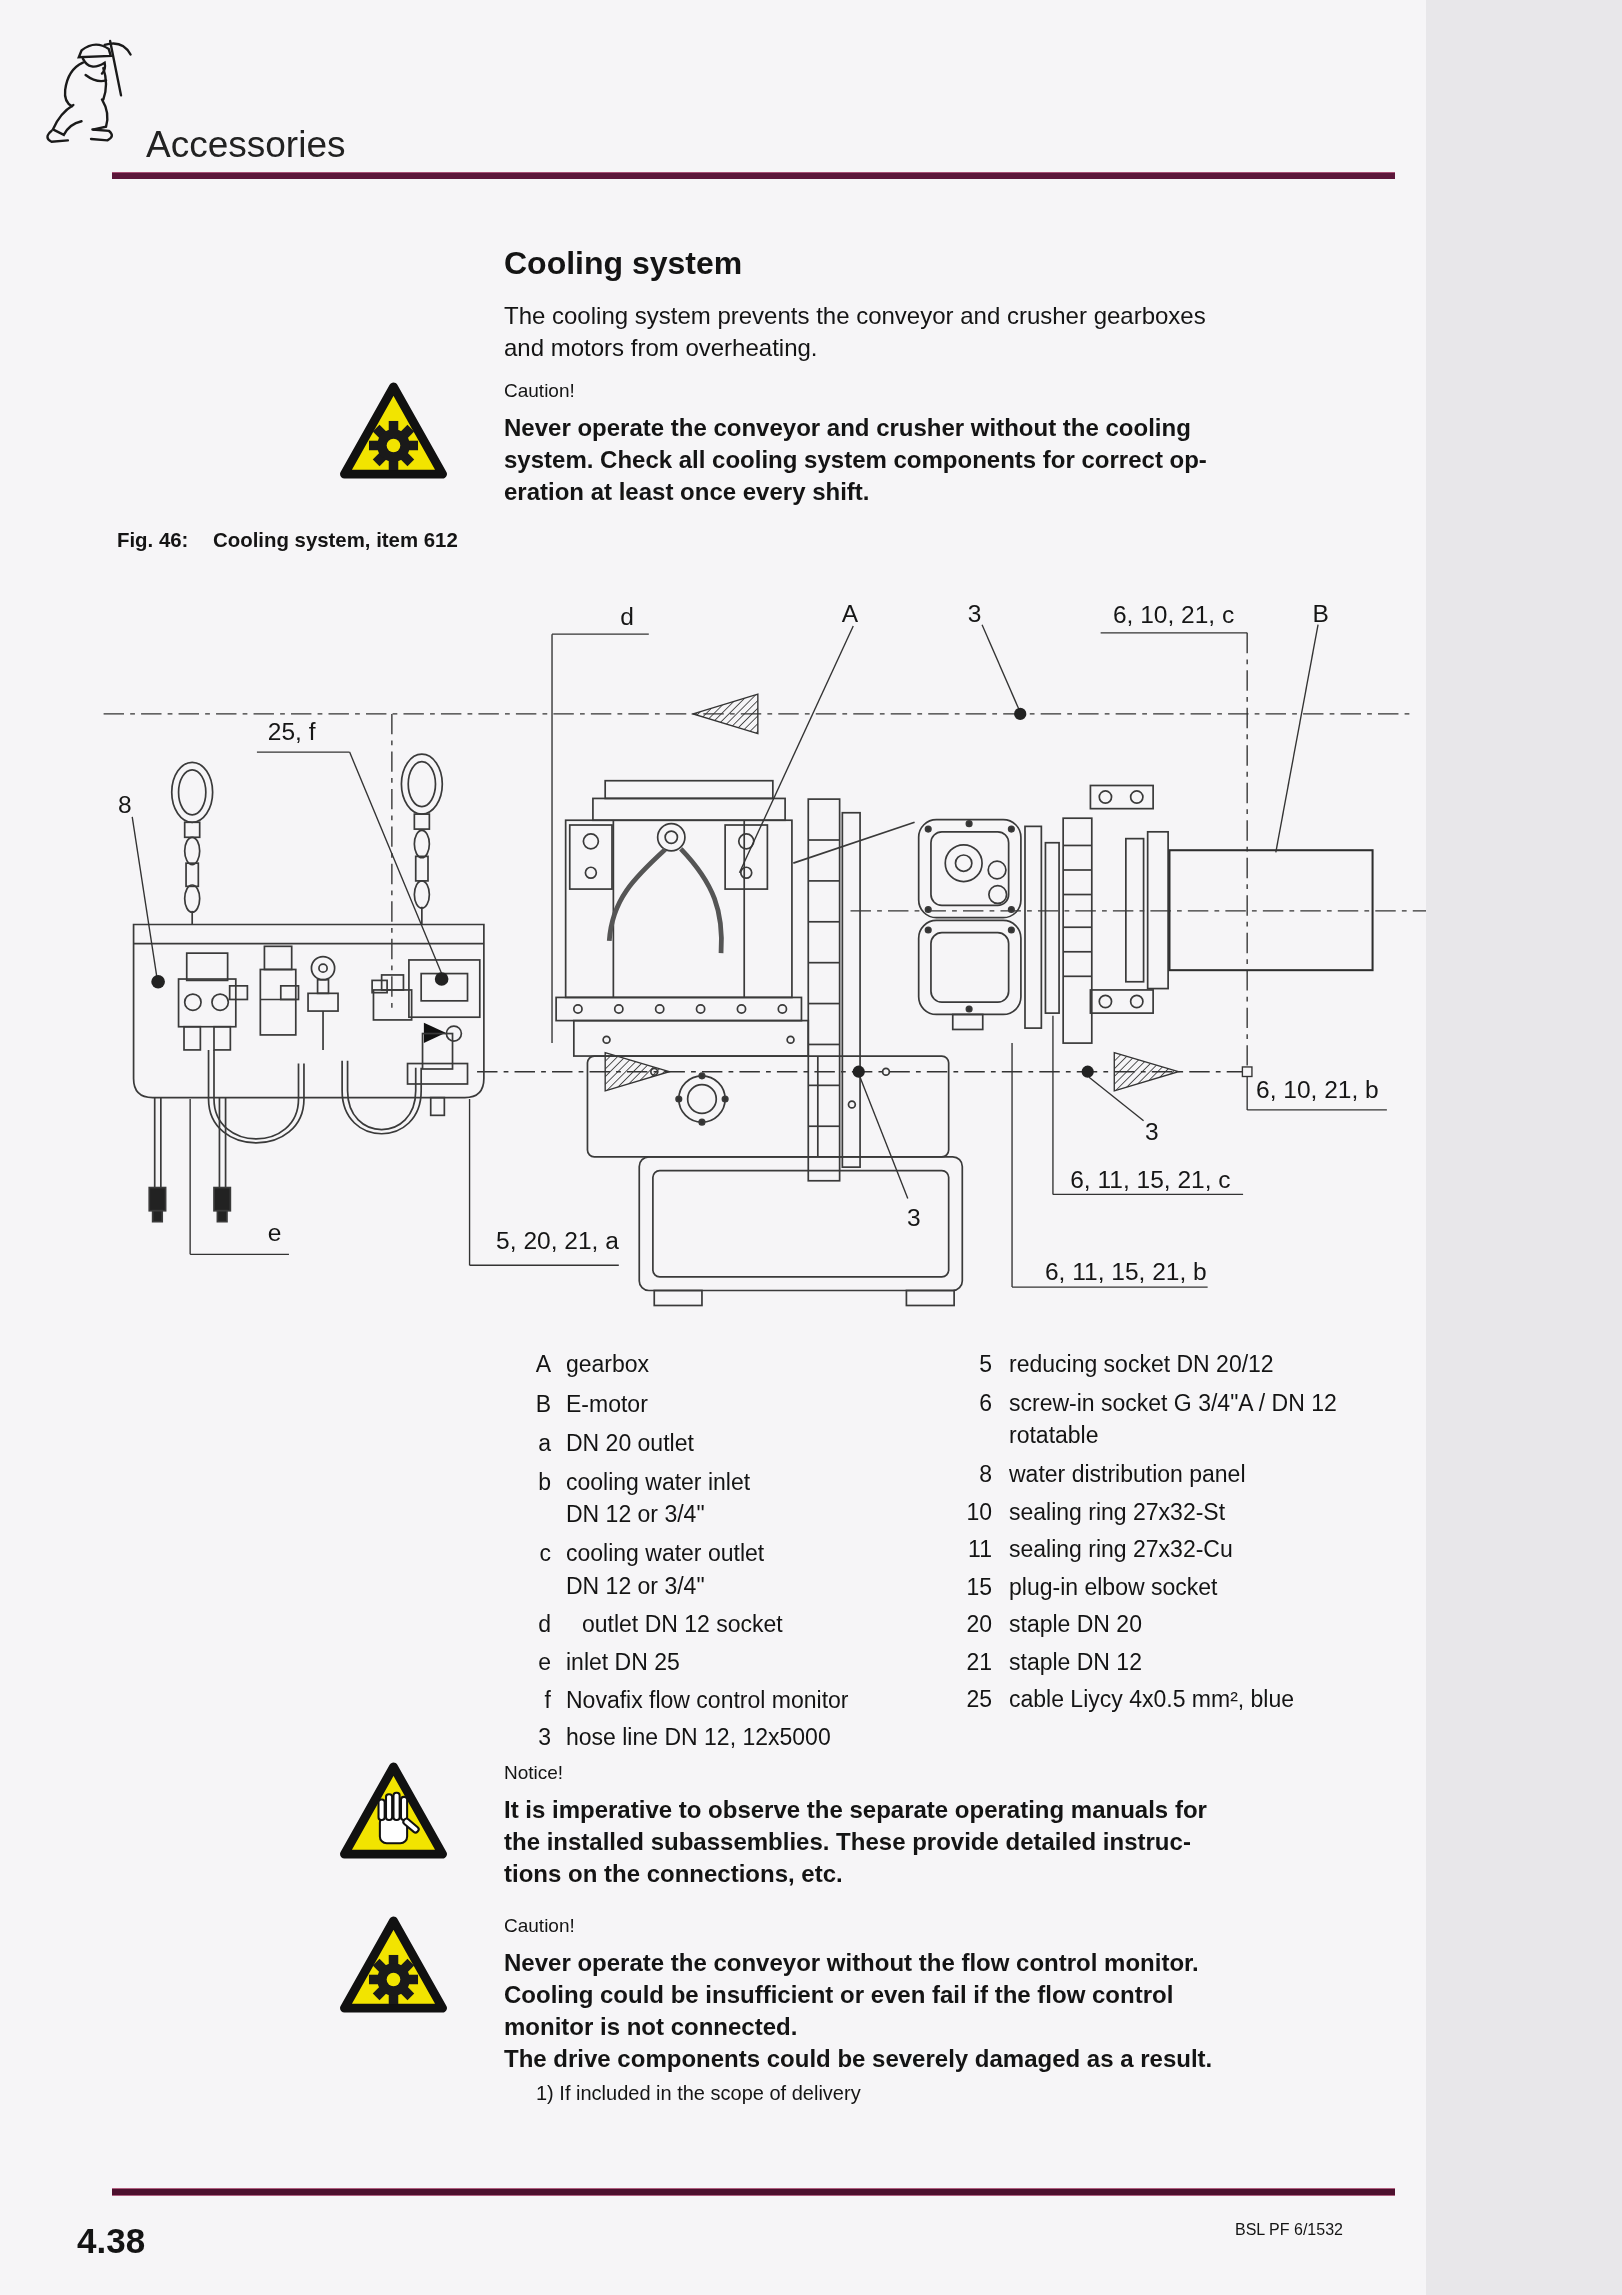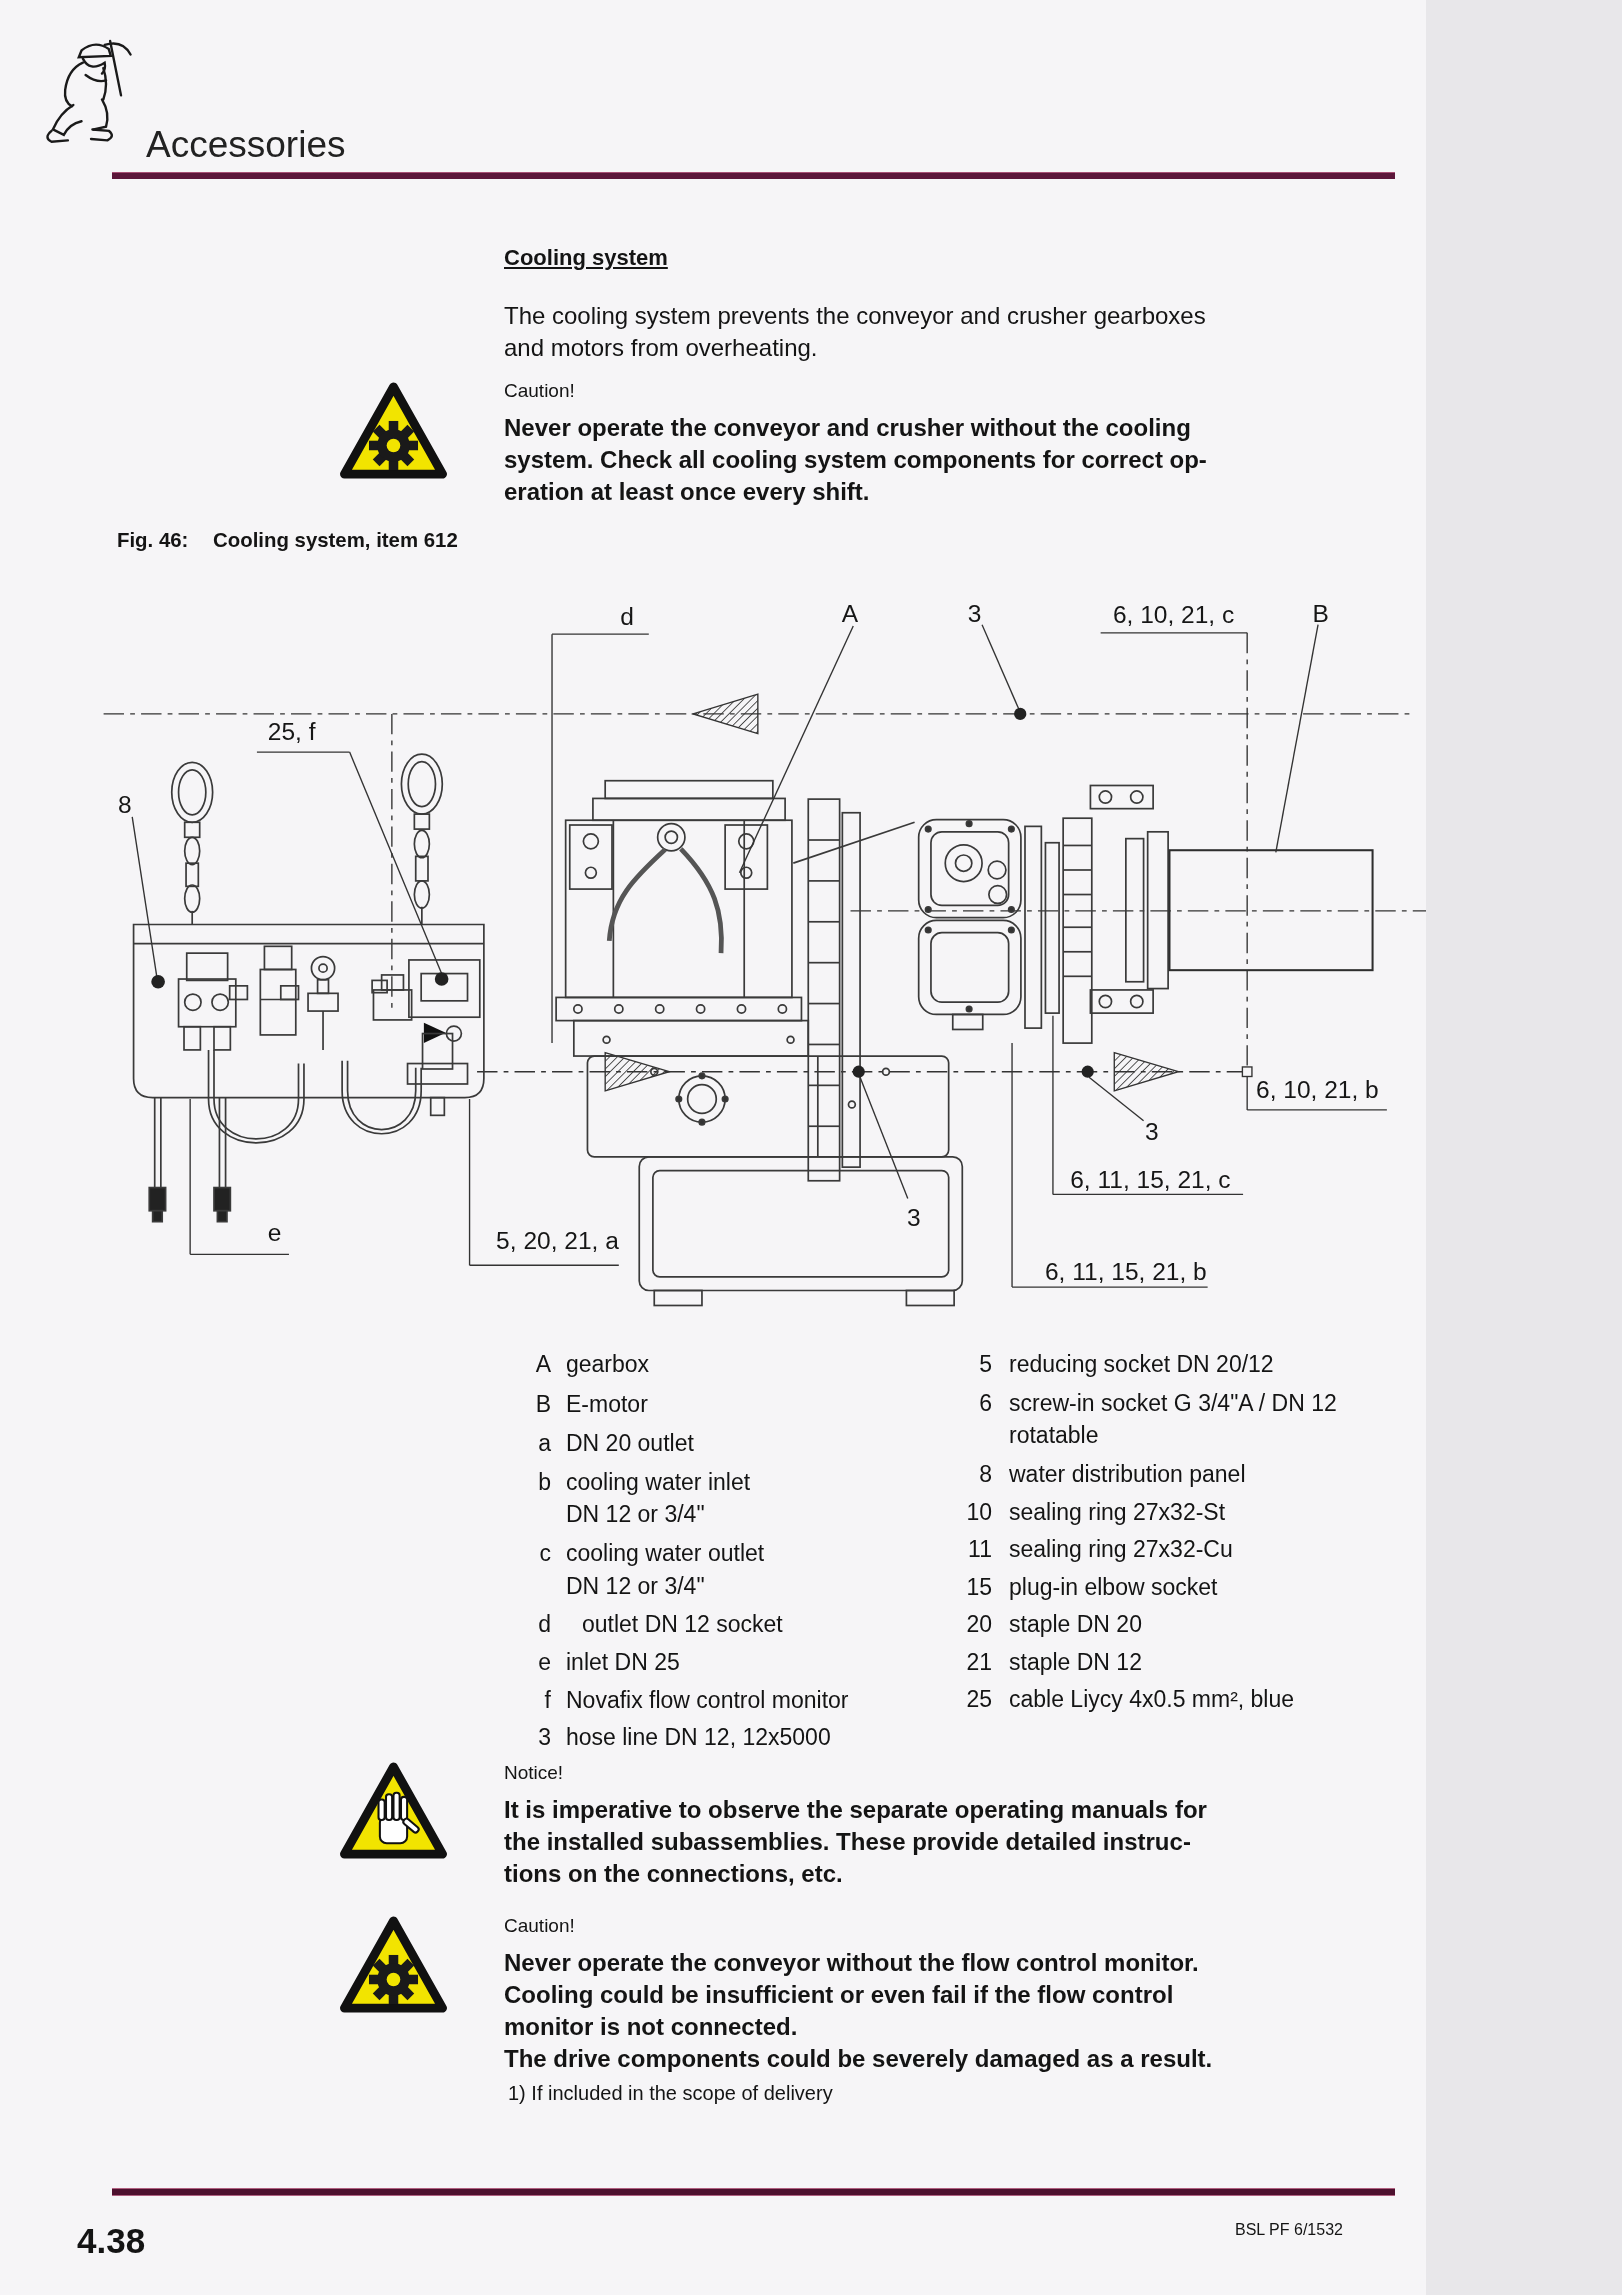--- a/index.html
+++ b/index.html
@@ -3,26 +3,26 @@
 <meta charset="utf-8">
 <style>
   html,body{margin:0;padding:0;background:#e8e7ea;}
   .page{position:relative;width:1426px;height:2295px;background:#f6f5f7;
         font-family:"Liberation Sans",sans-serif;color:#141414;overflow:hidden;}
   .abs{position:absolute;}
   .b{font-weight:bold;}
   .rule{height:6.1px;}
   .body-text{font-size:24px;line-height:32px;white-space:nowrap;}
   .heading{font-size:19px;font-weight:normal;}
-  .title{font-size:22px;font-weight:bold;text-decoration:underline;}
+  .title{font-size:32px;font-weight:bold;}
   .section{font-size:37px;color:#222;}
   .figcap{font-size:20.4px;font-weight:bold;white-space:nowrap;}
   .legend-key{position:absolute;width:41px;text-align:right;font-size:23px;}
   .legend-txt{position:absolute;font-size:23px;white-space:nowrap;}
-  .footnote{font-size:20px;white-space:nowrap;}
+  .footnote{font-size:20px;white-space:nowrap;margin-left:28px;}
   .pageno{font-size:35px;font-weight:bold;}
   .docref{font-size:16px;}
   .sidebar{font-size:20.4px;white-space:nowrap;letter-spacing:0.7px;}
   svg text{font-family:"Liberation Sans",sans-serif;}
   .figlabel{font-size:36px;fill:#161616;}
 </style>
 </head>
 <body>
 
 <div class="page">

